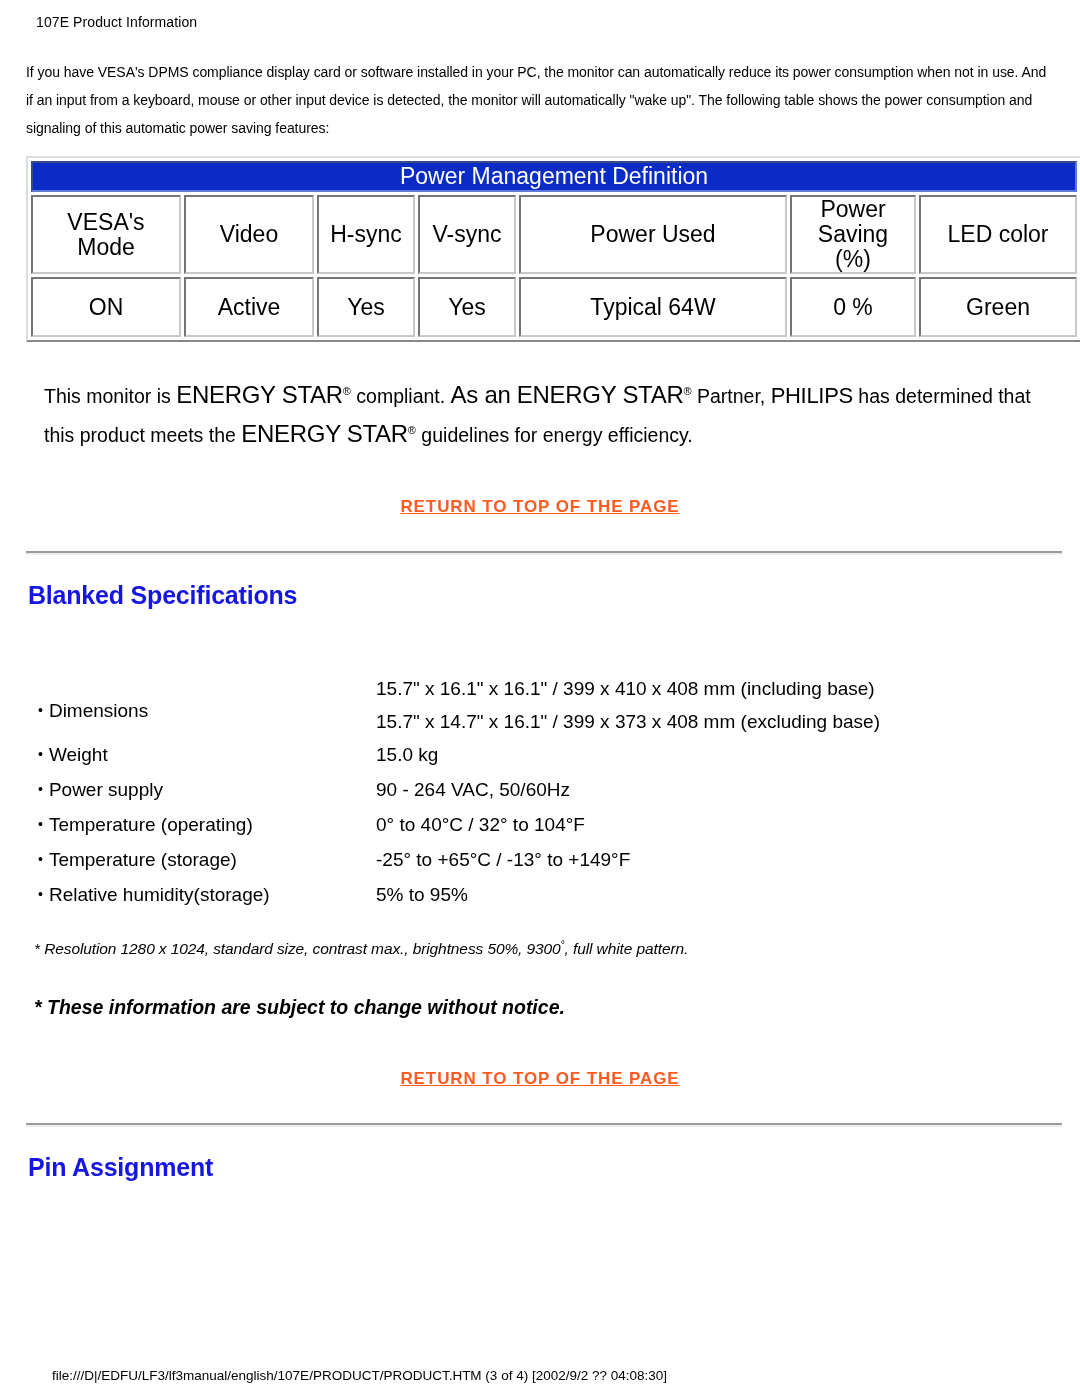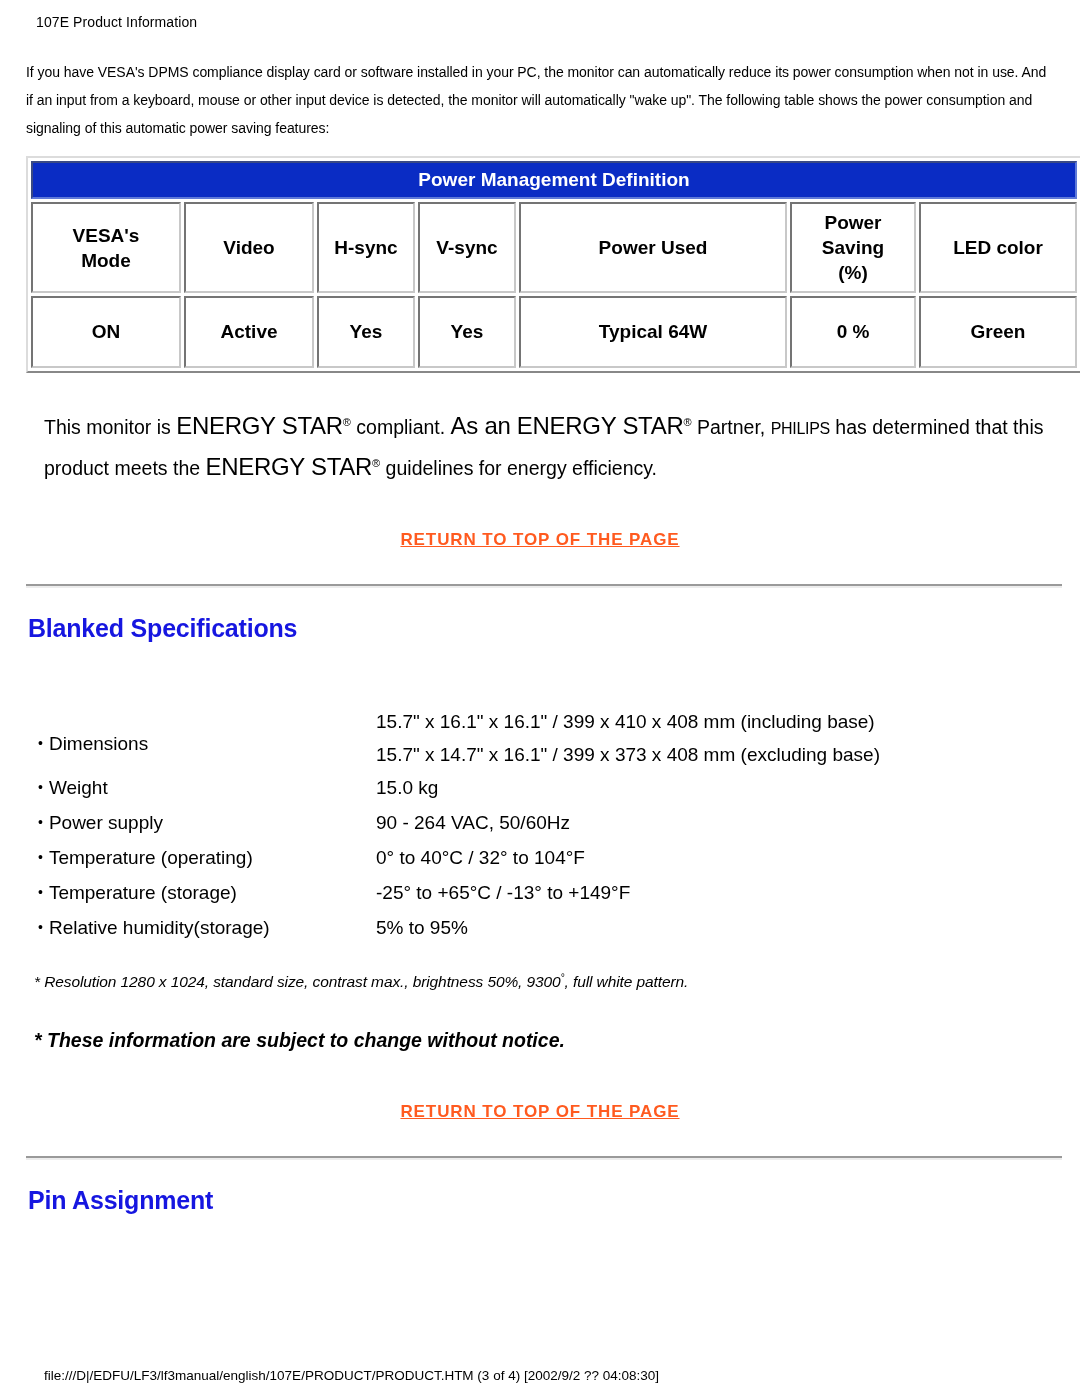--- a/index.html
+++ b/index.html
@@ -44,24 +44,23 @@
     border-spacing: 3px;
     width: 1036px;
     border: 2px outset #dcdcdc;
     background: #ffffff;
     table-layout: fixed;
   }
   table.pm-table td {
     border: 2px inset #c8c8c8;
     text-align: center;
     vertical-align: middle;
-    font-size: 19px;
-    padding: 6px 2px;
+    font-size: 23px;
+    padding: 0 2px;
     background: #ffffff;
-    font-weight: bold;
   }
   td.pm-title {
     background: #0a2cc4 !important;
     color: #ffffff;
     font-size: 21px;
     padding: 14px 2px;
     border: 2px inset #5f7ad8 !important;
   }
   .pm-head-row td {
     height: 74px;
@@ -93,21 +92,21 @@
     margin: 32px 0 0 18px;
   }
   .sc {
     font-size: 24px;
     letter-spacing: -.3px;
   }
   .sc .sm {
     font-size: 24px;
   }
   .philips {
-    font-size: 16px;
+    font-size: 22px;
     letter-spacing: -.3px;
   }
   sup.reg {
     font-size: 11px;
     vertical-align: super;
   }
 
   
   .ret-wrap {
     text-align: center;
@@ -192,21 +191,21 @@
   .notice {
     font-size: 19.5px;
     font-style: italic;
     font-weight: bold;
     margin: 38px 0 0 8px;
   }
 
   
   .page-footer {
     position: absolute;
-    left: 44px;
+    left: 52px;
     top: 1368px;
     font-size: 13.5px;
     color: #000;
   }
 </style>
 </head>
 <body>
 
 <div class="page-header">
   <span>107E Product Information</span>

